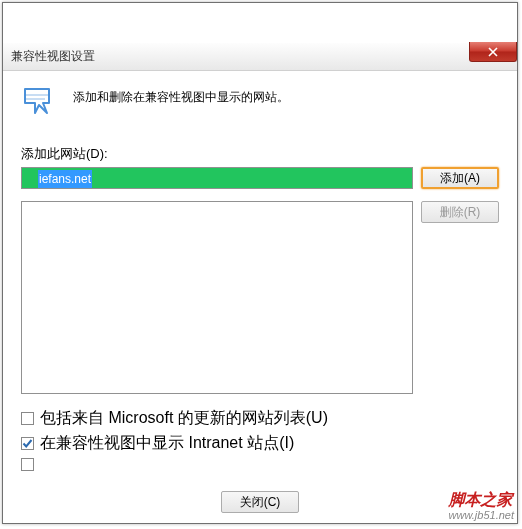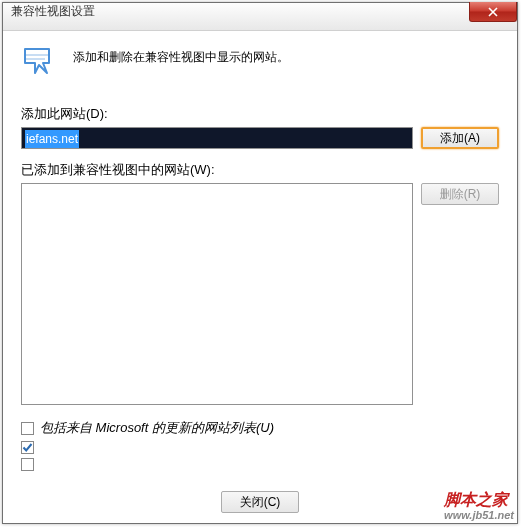--- a/index.html
+++ b/index.html
@@ -23,22 +23,24 @@
     background: #fff;
     box-shadow: 0 0 3px rgba(0,0,0,0.3);
     display: flex;
     flex-direction: column;
   }
   .titlebar {
     height: 28px;
     background: linear-gradient(to bottom, #fdfdfd, #e8e8e8);
     border-bottom: 1px solid #d0d0d0;
     display: flex;
+    align-items: center;
     padding-left: 8px;
     position: relative;
+    margin-top: 40px;
   }
   .titlebar-text {
     font-size: 12px;
     color: #333;
   }
   .close-btn {
     position: absolute;
     right: 0;
     top: -1px;
     width: 48px;
@@ -80,24 +82,24 @@
   }
   .input-row {
     display: flex;
     gap: 8px;
     margin-bottom: 12px;
   }
   .text-input {
     flex: 1;
     height: 22px;
     border: 1px solid #919191;
-    padding: 0 3px;
+    padding: 0 16px;
     font-family: inherit;
     font-size: 12px;
-    background: #0f172a;
+    background: #22c55e;
     color: #fff;
   }
   .text-input .sel {
     background: #3399ff;
     color: #fff;
     padding: 1px 1px;
     display: inline-block;
     line-height: 16px;
     margin-top: 2px;
   }
@@ -134,22 +136,21 @@
   .list-col2 {
     display: flex;
     flex-direction: column;
     align-items: center;
   }
   .checkbox-row {
     display: flex;
     align-items: center;
     gap: 6px;
     margin-bottom: 4px;
-    font-size: 13px;
-    font-style: italic;
+    font-size: 16px;
   }
   .cb {
     width: 13px;
     height: 13px;
     border: 1px solid #888;
     background: #fff;
     display: inline-flex;
     align-items: center;
     justify-content: center;
     flex-shrink: 0;
@@ -175,21 +176,21 @@
     bottom: 8px;
     font-size: 16px;
     font-weight: bold;
     font-style: italic;
     color: #c72020;
     text-shadow: 1px 1px 0 #fff;
     pointer-events: none;
   }
   .watermark .sub {
     font-size: 11px;
-    font-weight: bold;
+    font-weight: normal;
     color: #888;
     display: block;
     text-align: right;
     margin-top: -2px;
   }
 </style>
 </head>
 <body>
 
 <div class="window">
@@ -213,38 +214,38 @@
     </div>
 
     <div class="field-label">添加此网站(D):</div>
     <div class="input-row">
       <div class="text-input">
         <span class="sel">iefans.net</span>
       </div>
       <button class="btn highlight">添加(A)</button>
     </div>
 
-    <div class="field-label">已添加到兼容性视图中的网站(W):</div>
     <div class="list-row">
       <div class="list-box"></div>
       <div class="list-col2">
         <button class="btn disabled">删除(R)</button>
       </div>
     </div>
 
     <div class="checkbox-row">
       <span class="cb"></span>
       <span>包括来自 Microsoft 的更新的网站列表(U)</span>
     </div>
     <div class="checkbox-row">
       <span class="cb checked">
         <svg viewBox="0 0 11 11">
             <path d="M1.5 5.5 L4.2 8.5 L9.5 2" stroke="#2d6bb0" stroke-width="2" fill="none"></path>
           </svg>
       </span>
+      <span>在兼容性视图中显示 Intranet 站点(I)</span>
     </div>
     <div class="checkbox-row">
       <span class="cb"></span>
     </div>
 
     <div class="footer">
       <button class="btn">关闭(C)</button>
     </div>
 
   </div>

